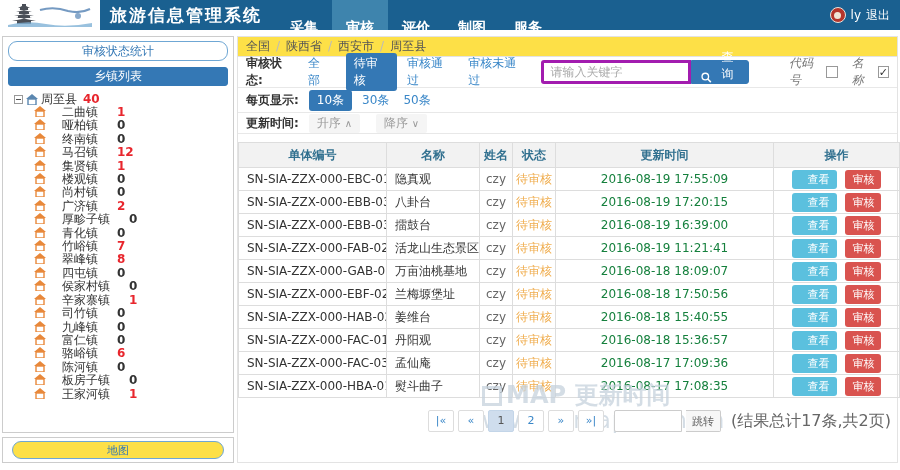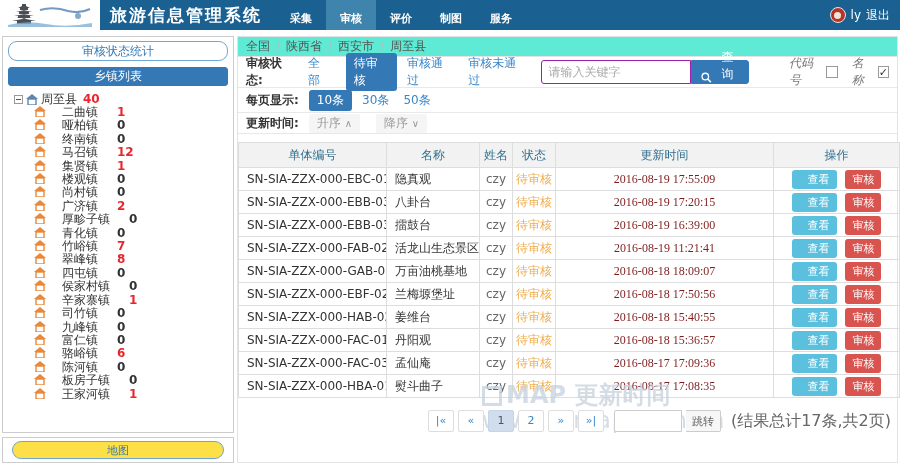--- a/index.html
+++ b/index.html
@@ -7,21 +7,21 @@
     font-family:"DejaVu Sans","Liberation Sans",sans-serif; font-size:12px; color:#333; }
   .stage { position:relative; width:752px; height:470px; background:#fff; }
 
   
   .header { position:absolute; left:0; top:0; width:900px; height:30px; background:#1a6090;
     display:flex; align-items:center; }
   .logo-box { width:100px; height:30px; background:#fff; display:flex; align-items:center;
     justify-content:center; flex:0 0 auto; }
   .app-title { color:#fff; font-size:17px; font-weight:bold; letter-spacing:2px; padding:0 14px 0 10px; }
   .nav { display:flex; height:30px; }
-  .nav-tab { color:#fff; font-size:11px; font-weight:bold; line-height:30px; padding:4px 14px;
+  .nav-tab { color:#fff; font-size:14px; font-weight:bold; line-height:30px; padding:12px 14px;
     cursor:pointer; text-decoration:none; }
   .nav-tab.active { background:#3e84ad; }
   .user-area { margin-left:auto; display:flex; align-items:center; gap:5px; padding-right:10px; color:#fff; }
   .avatar { width:16px; height:16px; border-radius:50%; background:#b5352c; border:1px solid #e8e6e0;
     display:inline-flex; align-items:center; justify-content:center; }
   .avatar::after { content:""; width:7px; height:7px; border-radius:50%; background:#f0e6d8; }
   .user-name, .logout { color:#fff; font-size:12px; }
   .logout { cursor:pointer; }
 
   
@@ -46,59 +46,59 @@
 
   .map-panel { position:absolute; left:2px; top:437px; width:232px; height:26px;
     border:1px solid #ccc; background:#fff; display:flex; align-items:center; justify-content:center; }
   .map-btn { width:212px; height:18px; line-height:16px; text-align:center; border:1px solid #6fa7d4;
     border-radius:9px; color:#3478b5; background:#fde047; cursor:pointer; font-size:11px; }
 
   
   .main { position:absolute; left:237px; top:36px; width:661px; height:427px;
     border:1px solid #e3e3e3; background:#fff; }
   .breadcrumb { height:20px; display:flex; align-items:center; padding:0 8px;
-    background:#5eead4; border-bottom:1px solid #e3e3e3; color:#555; }
+    background:#fde047; border-bottom:1px solid #e3e3e3; color:#555; }
   .crumb { color:#555; cursor:pointer; }
   .crumb + .crumb::before { content:"/"; color:#bbb; margin:0 6px; cursor:default; }
 
   .filter-row { display:flex; align-items:center; border-bottom:1px solid #e8e8e8; padding:0 8px; }
   .row-status { height:31px; }
   .row-size   { height:25px; }
   .row-sort   { height:21px; }
   .filter-label { font-weight:bold; color:#333; margin-right:10px; }
   .opt { color:#3a87c8; margin-right:14px; cursor:pointer; text-decoration:none; }
   .opt.pill { background:#3478b5; color:#fff; border-radius:3px; padding:2px 8px; margin-right:10px; }
   .sort-btn { color:#999; margin-right:16px; cursor:pointer; background:#f5f5f5; padding:1px 8px; border-radius:2px; }
   .sort-caret { font-size:10px; }
 
   .search-group { margin-left:auto; display:flex; align-items:center; }
-  .search-input { width:150px; height:24px; border:1px solid #a21caf; border-radius:3px 0 0 3px;
+  .search-input { width:150px; height:24px; border:3px solid #a21caf; border-radius:3px 0 0 3px;
     padding:0 6px; font-size:12px; color:#333; outline:none; font-family:inherit; }
   .search-input::placeholder { color:#aaa; }
   .search-btn { height:24px; border:1px solid #3478b5; background:#3478b5; color:#fff;
     border-radius:0 3px 3px 0; padding:0 9px; font-size:12px; cursor:pointer; display:flex;
     align-items:flex-end; gap:4px; font-family:inherit; }
   .cb-group { display:flex; align-items:center; margin-left:40px; gap:14px; }
   .cb-pair { display:flex; align-items:center; gap:3px; cursor:pointer; }
   .cb-label { font-family:"DejaVu Serif","Liberation Serif",serif; font-style:italic; color:#777; }
   .cb { width:12px; height:12px; border:1px solid #999; background:#fff; display:inline-flex;
     align-items:center; justify-content:center; }
   .cb .tick { display:none; font-size:11px; line-height:1; color:#333; }
   .cb.checked .tick { display:inline; }
 
   
   .table-wrap { margin:8px 0 0 0; }
   table { width:661px; border-collapse:collapse; table-layout:fixed; }
   th, td { border:1px solid #ddd; height:23px; font-size:12px; overflow:hidden; white-space:nowrap; }
-  th { background:#f2f2f2; color:#31708f; font-weight:normal; height:25px; text-align:center; }
+  th { background:#f2f2f2; color:#31708f; font-weight:bold; height:25px; text-align:center; }
   td.code { text-align:left; padding-left:8px; color:#333; }
   td.name { text-align:left; padding-left:8px; color:#333; }
   td.person { text-align:center; color:#666; }
   td.status { text-align:center; color:#f0ad4e; }
-  td.time { text-align:center; color:#7f1d1d;font-family:Liberation Serif, serif; }
+  td.time { text-align:center; color:#15803d; }
   td.ops { text-align:center; }
   .btn-view, .btn-audit { display:inline-block; border-radius:3px; color:#fff; font-size:11px;
     padding:2px 7px; cursor:pointer; border:none; font-family:inherit; }
   .btn-view { background:#5bc0de; margin-right:5px;padding-left:16px; }
   .btn-audit { background:#d9534f; }
 
   
   .pager { position:relative; z-index:2; display:flex; align-items:center; justify-content:flex-end;
     gap:4px; margin-top:12px; padding-right:6px; }
   .pg-btn { min-width:26px; height:22px; line-height:20px; text-align:center; border:1px solid #ddd;

